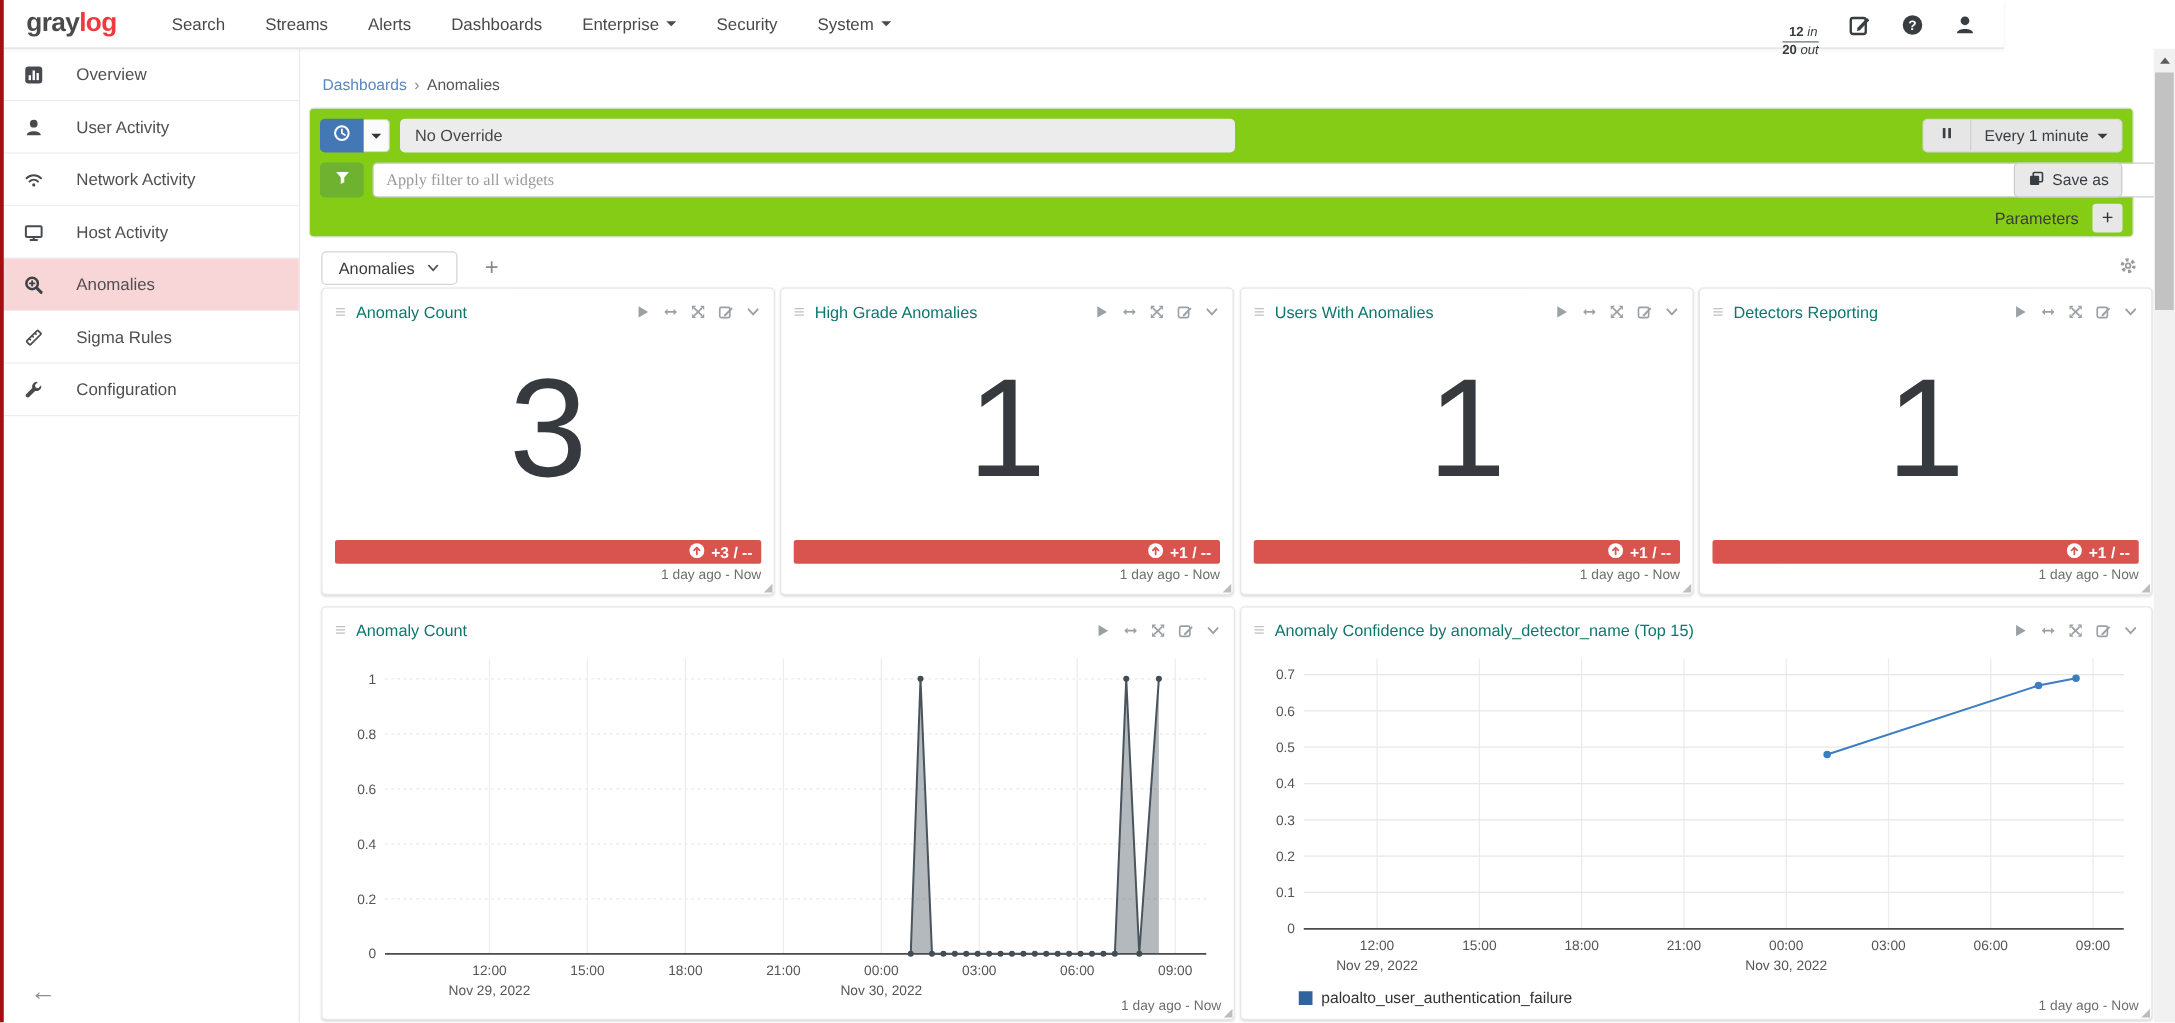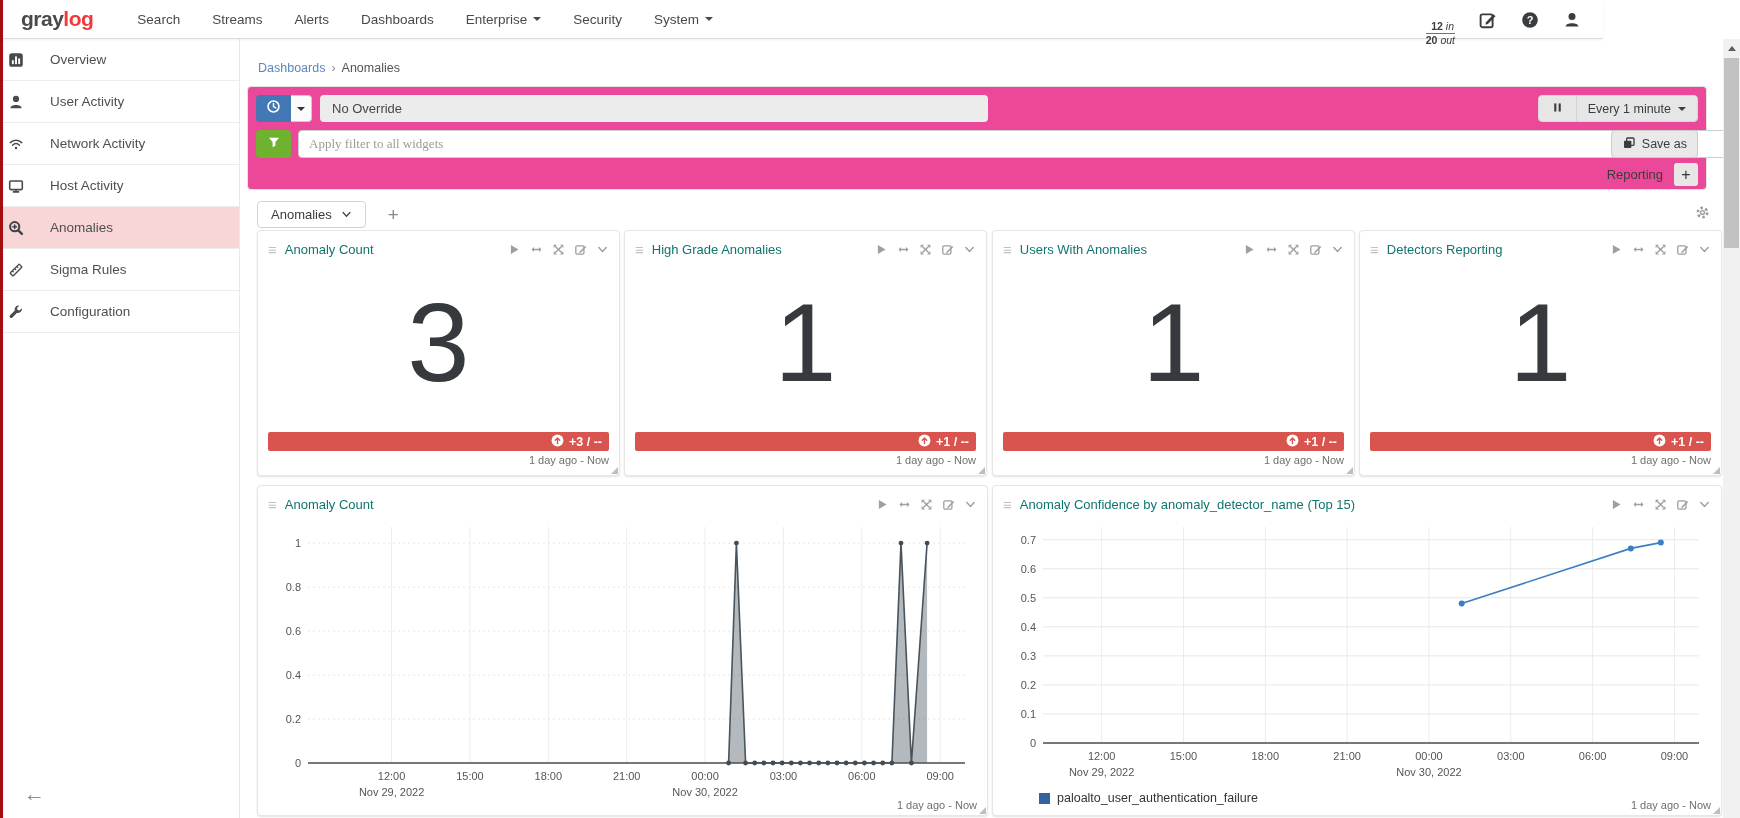--- a/index.html
+++ b/index.html
@@ -17,31 +17,31 @@
   .nav-item{padding:0 16px;font-size:13.5px;color:#494949;cursor:pointer;display:flex;align-items:center;gap:6px;height:100%;}
   .caret{display:inline-block;width:0;height:0;border-left:4px solid transparent;border-right:4px solid transparent;border-top:4.5px solid currentColor;}
   .nav-right{position:absolute;right:22px;top:0;height:39px;display:flex;align-items:center;gap:24px;}
   .io-box{font-size:10.5px;color:#383d41;text-align:right;line-height:1.25;cursor:pointer;}
   .io-box b{font-weight:700;} .io-box i{font-style:italic;}
   .io-top{border-bottom:1.5px solid #6d7276;padding:0 1px;margin-top:28px;}
   .nav-icon{width:18px;height:18px;cursor:pointer;} .nav-icon svg{width:18px;height:18px;display:block;}
   
   .sidebar{position:absolute;left:0;top:39px;width:240px;height:779px;background:#fff;
            border-right:1px solid #e8e8e8;box-sizing:border-box;z-index:10;}
-  .side-item{height:41px;display:flex;align-items:center;padding-left:8px;border-bottom:1px solid #ececec;
+  .side-item{height:41px;display:flex;align-items:center;padding-left:19px;border-bottom:1px solid #ececec;
              font-size:13.5px;color:#4f4f4f;cursor:pointer;background:#fff;text-align:right;}
   .side-item.active{background:#f8d6d8;}
   .s-icon{width:16px;height:16px;margin-right:26px;flex:none;} .s-icon svg{width:16px;height:16px;display:block;}
   .back-arrow{position:absolute;left:24px;bottom:12px;font-size:21px;color:#8f8f8f;cursor:pointer;}
   
   .main{position:absolute;left:240px;top:39px;width:1483px;height:779px;background:#fff;}
   .breadcrumb{position:absolute;left:18px;top:22px;font-size:12.5px;}
   .bc-link{color:#5b86bf;cursor:pointer;} .bc-sep{color:#888;margin:0 6px;} .bc-cur{color:#555;}
   
-  .search-panel{position:absolute;left:7px;top:47px;width:1460px;height:104px;background:#ec4899;
+  .search-panel{position:absolute;left:7px;top:47px;width:1460px;height:104px;background:#84cc16;
                 border:1px solid #e2e2e2;border-radius:4px;box-sizing:border-box;}
   .tr-row{position:absolute;left:8px;top:8px;right:8px;height:27px;display:flex;align-items:stretch;}
   .clock-btn{width:35px;background:#4478b5;border-radius:4px 0 0 4px;display:flex;align-items:center;justify-content:center;cursor:pointer;}
   .clock-btn svg{width:15px;height:15px;}
   .caret-btn{width:21px;background:#fbfbfb;border:1px solid #ccc;border-left:none;border-radius:0 4px 4px 0;
              display:flex;align-items:center;justify-content:center;color:#333;cursor:pointer;box-sizing:border-box;}
   .no-override{margin-left:8px;width:668px;height:27px;background:#ececec;border:none;border-radius:4px;
                padding:0 12px;font-size:13px;color:#474747;font-family:"Liberation Sans",sans-serif;box-sizing:border-box;}
   .refresh-group{margin-left:auto;display:flex;height:27px;border-radius:4px;overflow:hidden;background:#e6e6e6;border:1px solid #d7d7d7;box-sizing:border-box;}
   .pause-btn{width:37px;display:flex;align-items:center;justify-content:center;cursor:pointer;}
@@ -274,21 +274,21 @@
           </svg></span>
     </div>
     <div class="saveas-btn">
       <span><svg viewBox="0 0 16 16">
             <rect x="5.3" y="2.3" width="8.4" height="8.4" rx="1" fill="none" stroke="#383d41" stroke-width="1.5"></rect>
             <rect x="2.3" y="5.3" width="8.4" height="8.4" rx="1" fill="#383d41"></rect>
           </svg></span>
       <span>Save as</span>
     </div>
     <div class="param-row">
-      <span class="param-label">Reporting</span>
+      <span class="param-label">Parameters</span>
       <button class="plus-btn">+</button>
     </div>
   </div>
 
   <div class="tab-row">
     <div class="tab">
       <span>Anomalies</span>
       <svg viewBox="0 0 16 16">
           <path d="M3 5 L8 10.5 L13 5" fill="none" stroke="#4a4a4a" stroke-width="2" stroke-linecap="round"></path>
         </svg>

